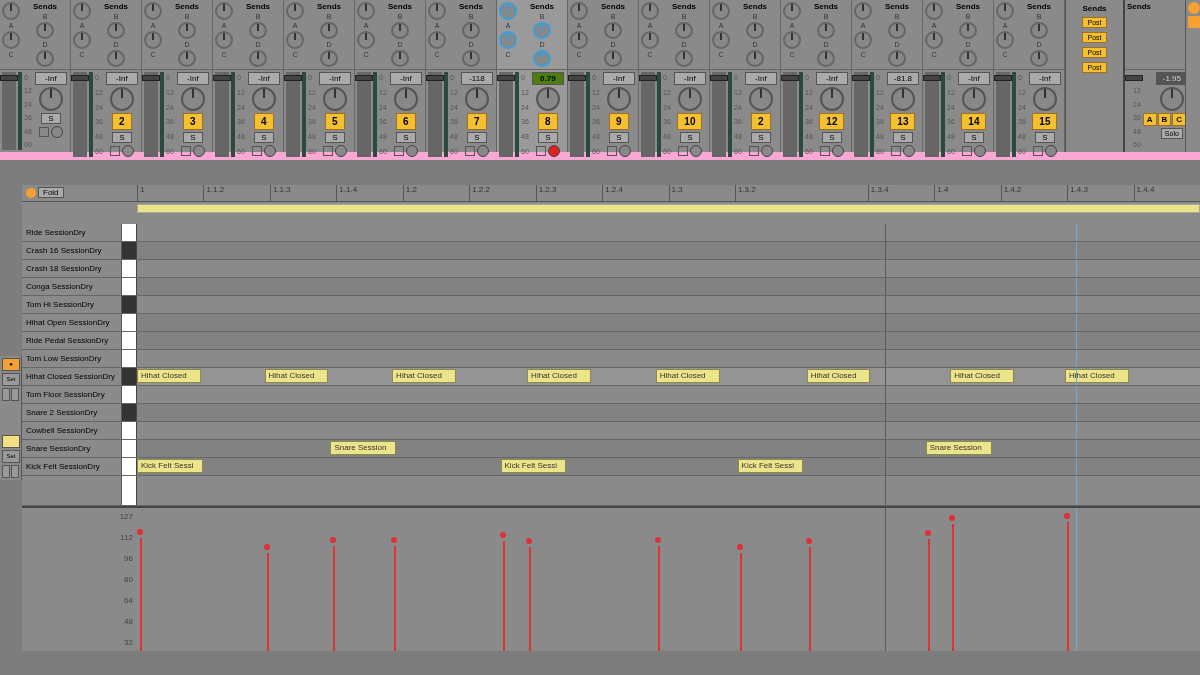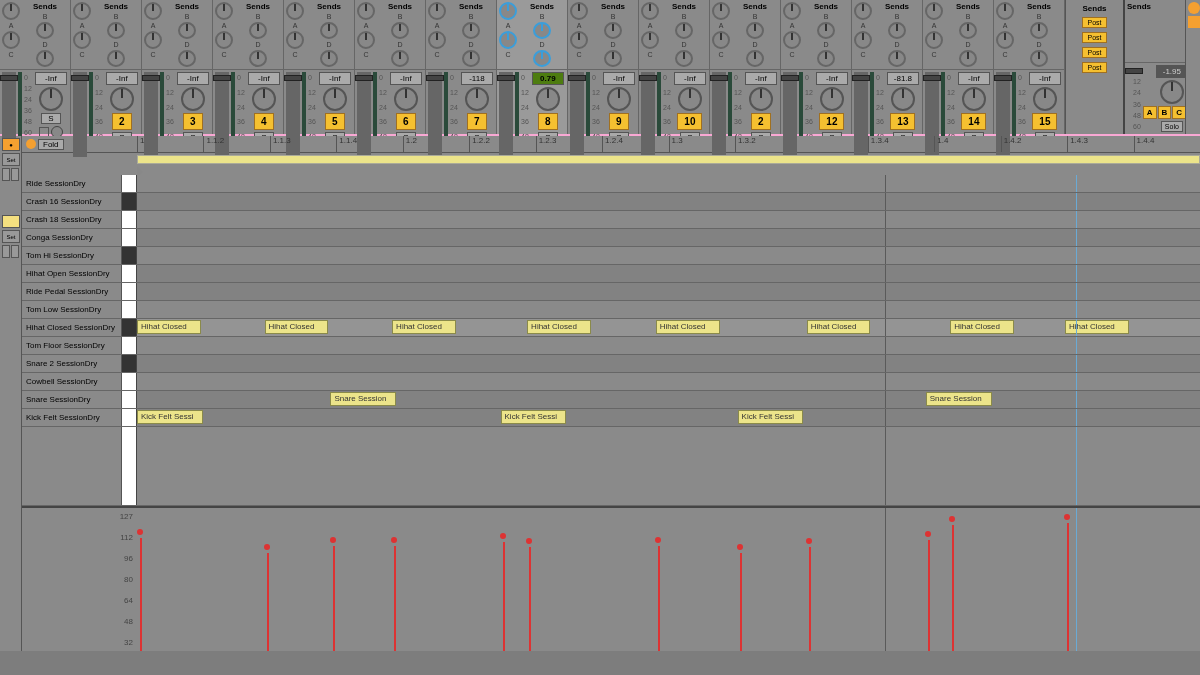--- a/index.html
+++ b/index.html
@@ -1,19 +1,19 @@
 <!DOCTYPE html>
 <html><head>
 <meta charset="utf-8">
 <style>
 * { margin: 0; padding: 0; box-sizing: border-box; font-family: Arial, sans-serif; }
 body { background: #7d7d7d; width: 1200px; height: 675px; overflow: hidden; font-size: 9px; color: #000; }
 
 
-.mixer-section { display: flex; height: 136px; background: #8a8a8a; border-bottom: 2px solid #f9a8d4; }
+.mixer-section { display: flex; height: 160px; background: #8a8a8a; border-bottom: 8px solid #f9a8d4; }
 .track-strip { width: 71px; flex-shrink: 0; border-right: 1px solid #666; display: flex; flex-direction: column; background: #8a8a8a; }
 .track-strip.selected { background: #9a9a9a; }
 
 .sends-row { display: flex; height: 70px; padding: 2px; gap: 2px; border-bottom: 1px solid #666; }
 .knob-col { display: flex; flex-direction: column; align-items: center; gap: 2px; }
 .sends-label { font-size: 8px; font-weight: bold; }
 .letter-label { font-size: 7px; color: #333; }
 .mini-knob { width: 18px; height: 18px; border-radius: 50%; border: 2px solid #666; background: #888; position: relative; }
 .mini-knob.blue { border-color: #3a9edb; }
 .mini-knob::after { content: ''; position: absolute; width: 2px; height: 7px; background: #333; left: 50%; top: 0; transform: translateX(-50%); }
@@ -39,21 +39,21 @@
 .return-section { display: flex; background: #8a8a8a; }
 .return-strip { width: 42px; border-left: 1px solid #555; display: flex; flex-direction: column; padding: 2px; gap: 2px; align-items: center; }
 .post-btn { background: #f5c030; color: #000; font-size: 7px; padding: 1px 4px; border: 1px solid #a07020; }
 .return-btns { display: flex; gap: 1px; }
 .ret-letter { background: #f5c030; font-size: 8px; padding: 1px 3px; border: 1px solid #a07020; font-weight: bold; }
 .solo-btn { background: #aaa; border: 1px solid #555; font-size: 7px; padding: 1px 3px; }
 
 .master-strip { width: 62px; border-left: 2px solid #444; display: flex; flex-direction: column; }
 
 
-.clip-section { display: flex; height: 515px; }
+.clip-section { display: flex; height: 515px; align-items: center; }
 .left-panel { width: 22px; background: #8a8a8a; border-right: 1px solid #555; display: flex; flex-direction: column; gap: 2px; padding: 2px; }
 .lp-btn { width: 18px; height: 13px; background: #999; border: 1px solid #555; font-size: 6px; display: flex; align-items: center; justify-content: center; }
 .lp-btn.orange { background: #f5a030; }
 .lp-btn.sel { background: #f5e080; }
 
 .clip-editor { flex: 1; display: flex; flex-direction: column; }
 .editor-header { height: 17px; background: #8a8a8a; display: flex; border-bottom: 1px solid #555; }
 .fold-btn { width: 115px; display: flex; align-items: center; padding: 0 4px; gap: 2px; }
 .fold-box { background: #aaa; border: 1px solid #555; padding: 0 4px; font-size: 8px; }
 

